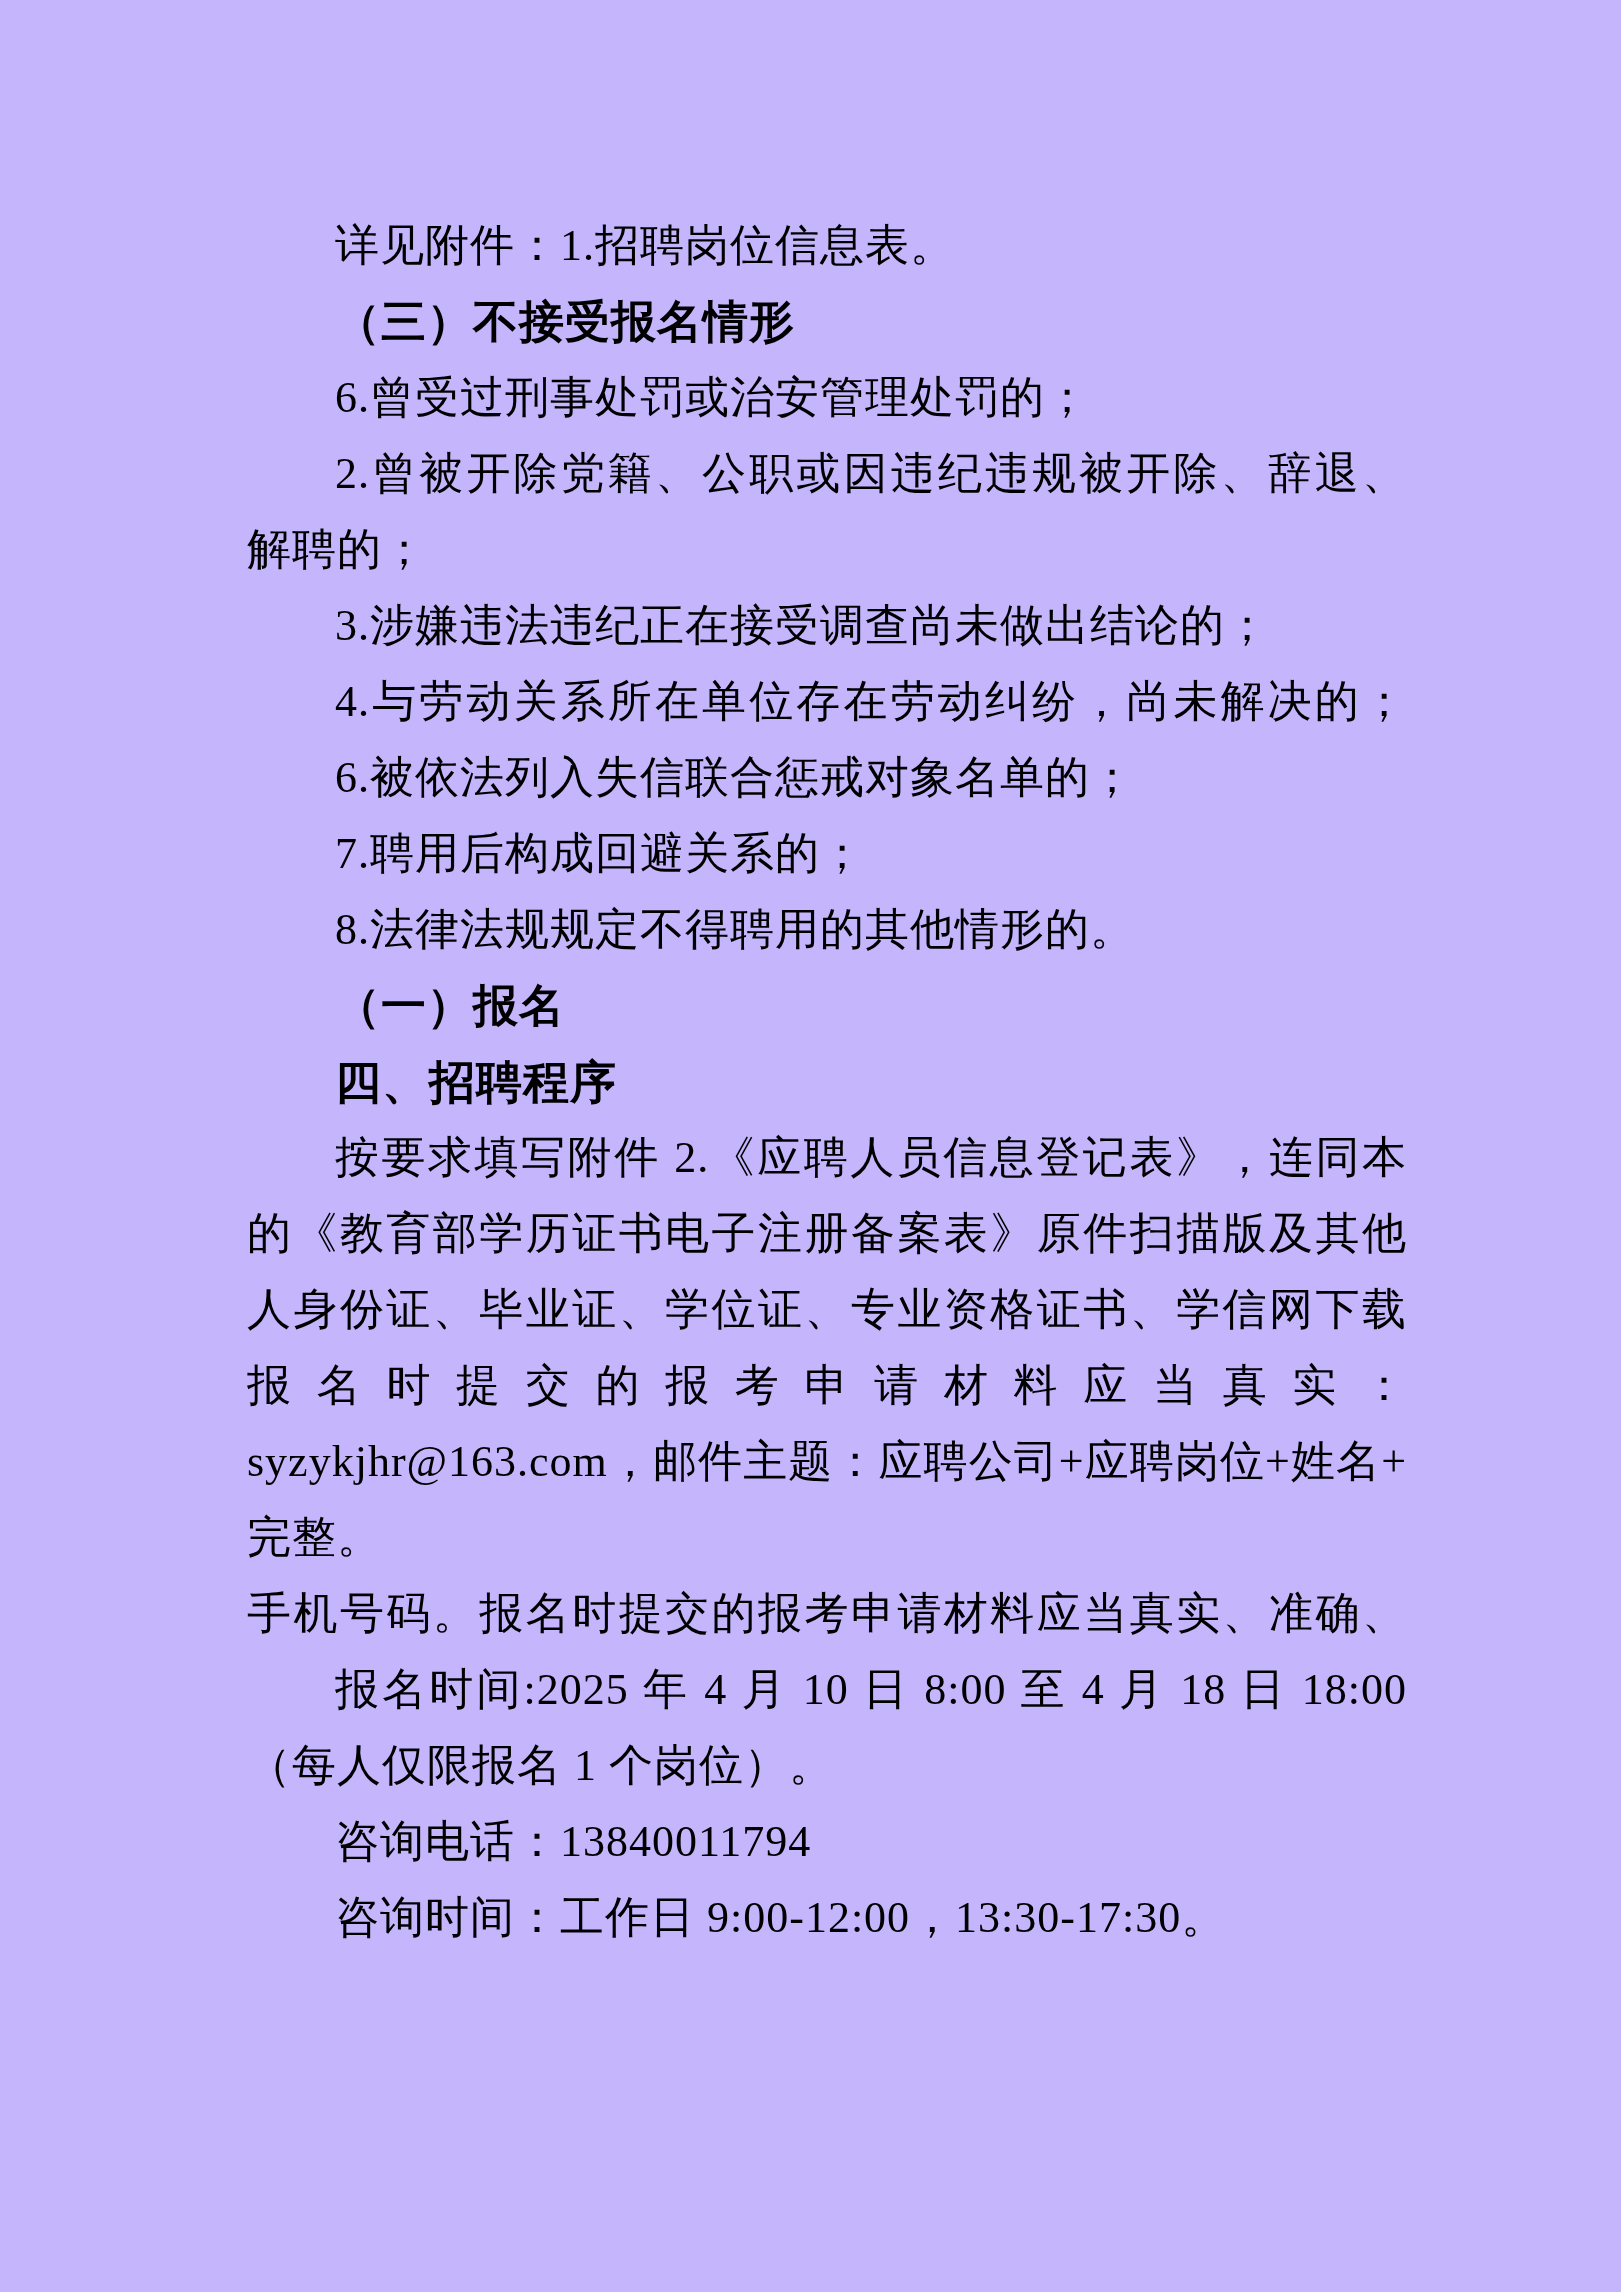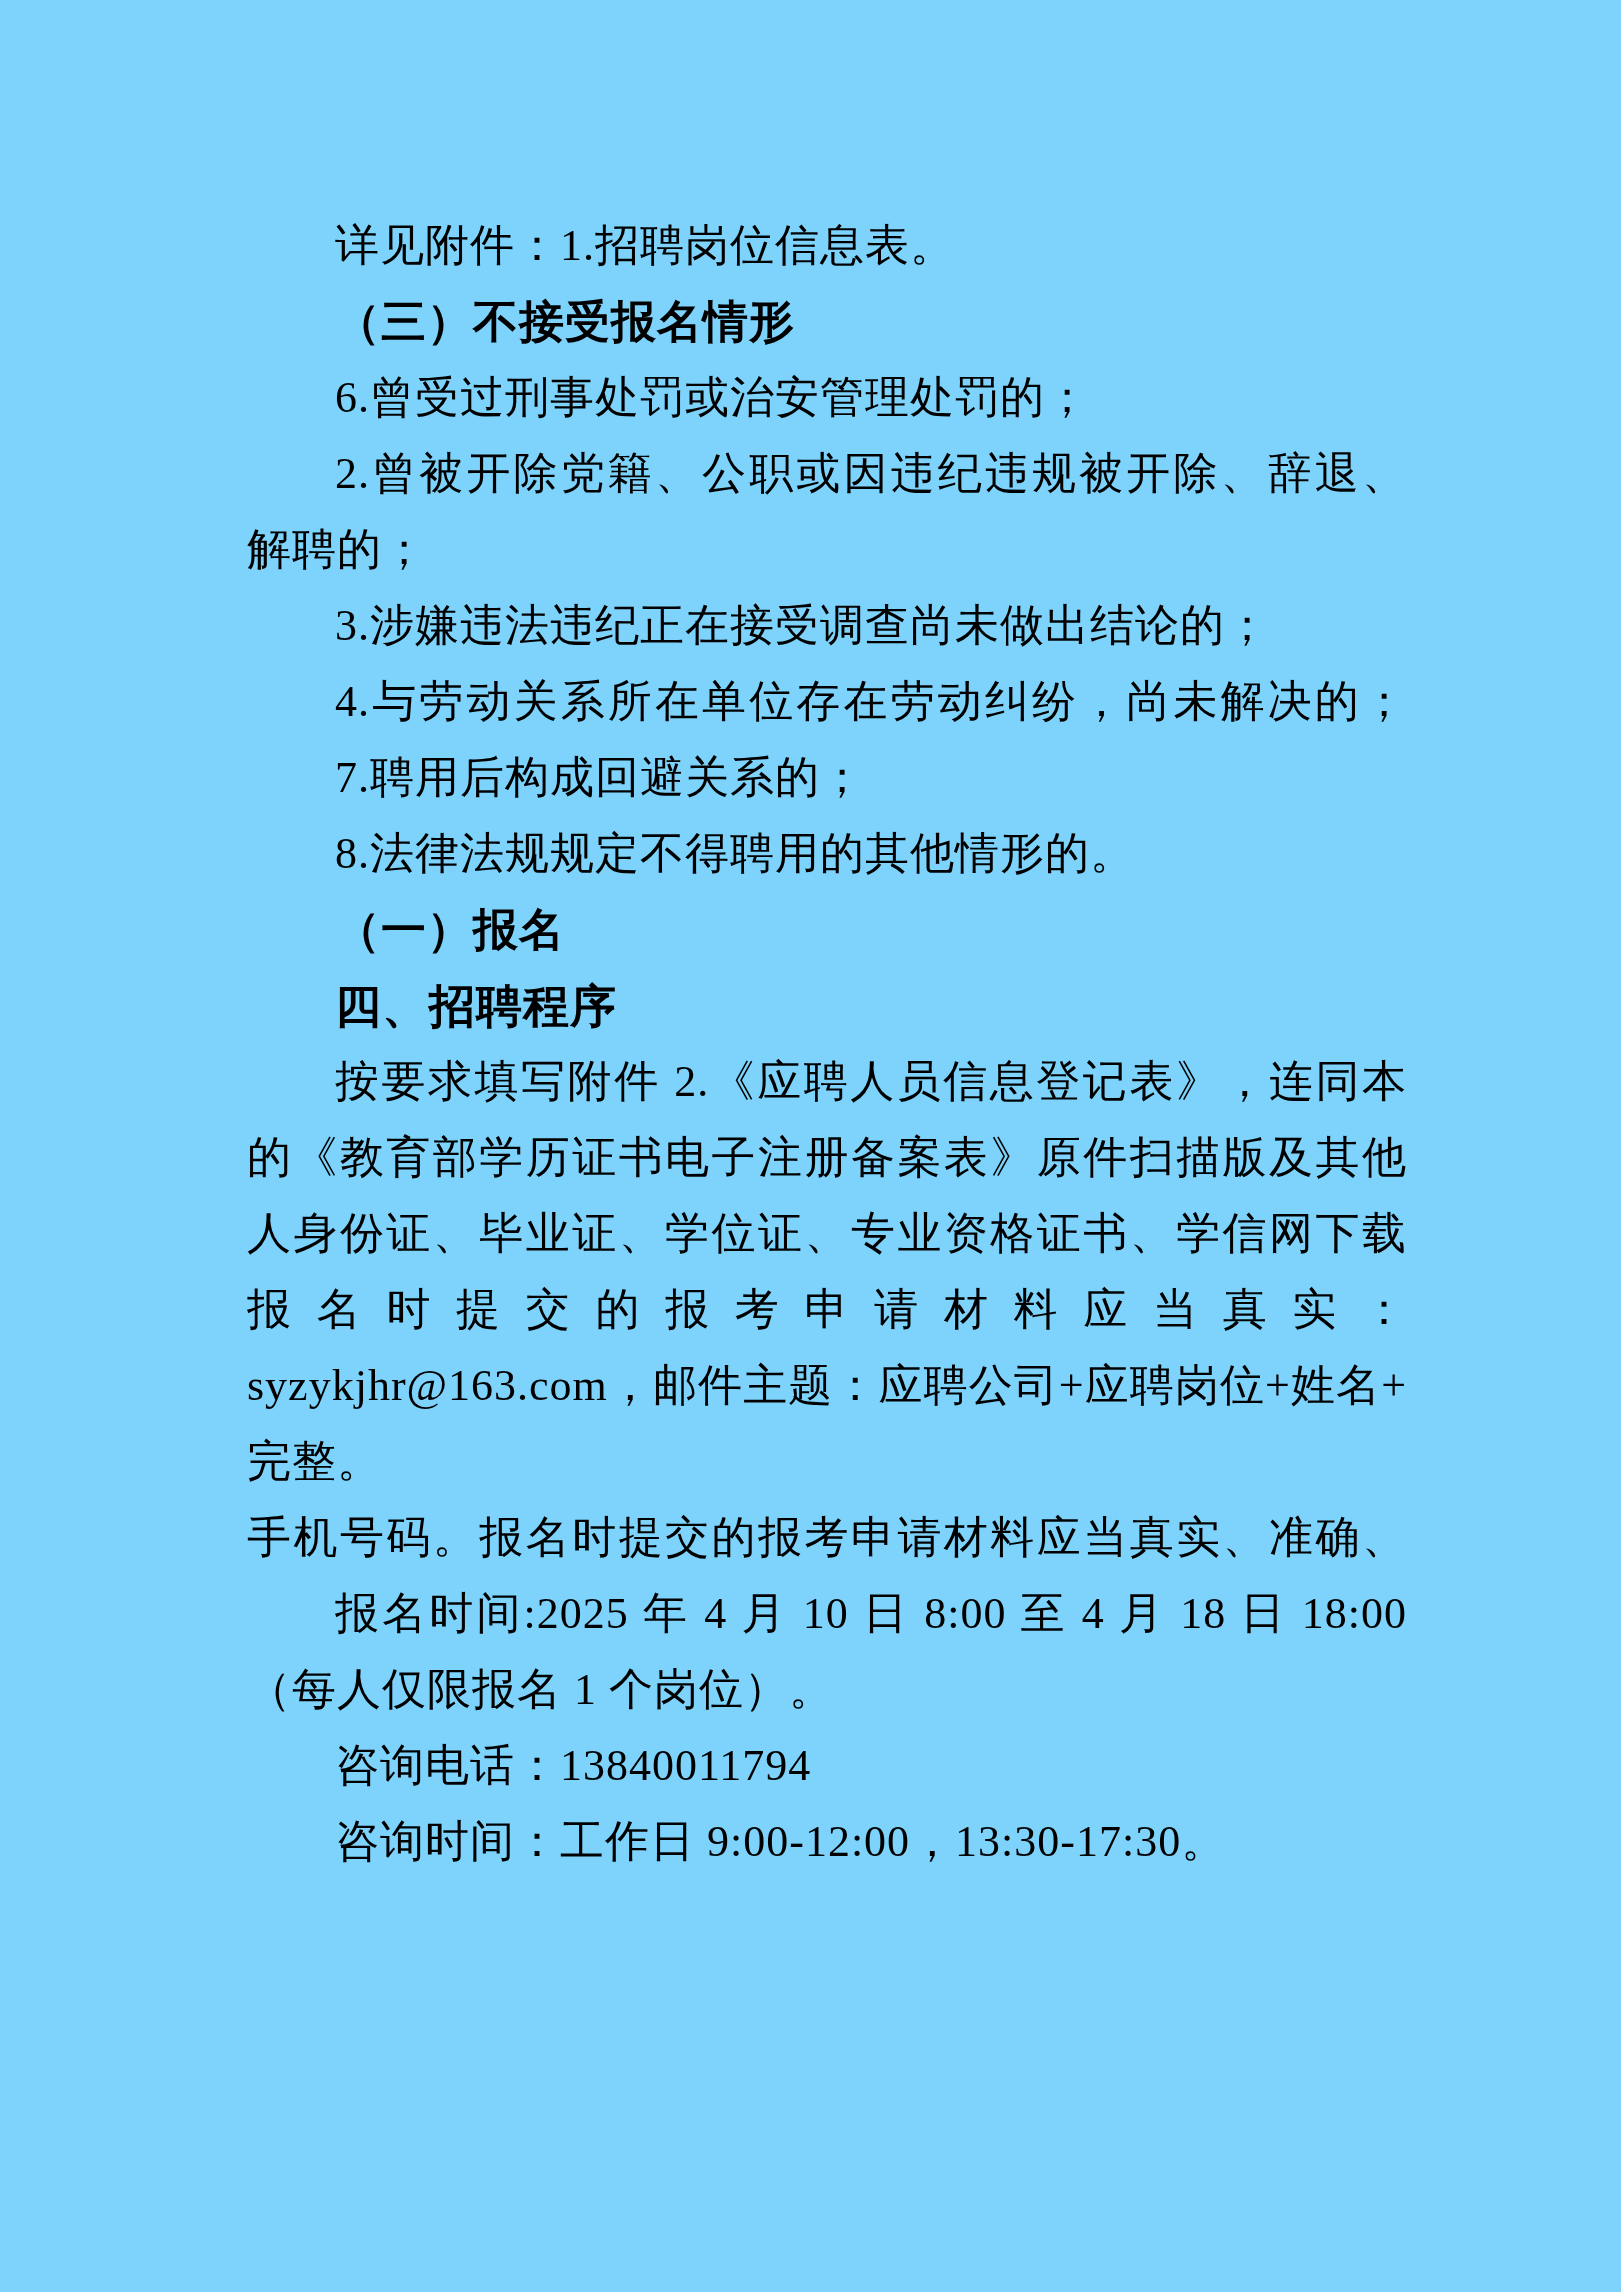--- a/index.html
+++ b/index.html
@@ -1,19 +1,19 @@
 <!DOCTYPE html>
 <html><head>
 <meta charset="utf-8">
 <style>
   html,body{margin:0;padding:0;background:#e8e8e8;}
   .page{
     position:relative;
     width:1621px;height:2293px;
-    background:#7dd3fc;
+    background:#c4b5fd;
     color:#000000;
     font-family:"Liberation Serif","DejaVu Serif",serif;
     overflow:hidden;
     margin:0 auto;
   }
   .content{
     position:absolute;
     left:247px;top:208px;
     width:1160px;
   }
@@ -46,20 +46,21 @@
 
 <div class="page">
   <div class="content">
     <div class="line indent">详见附件：1.招聘岗位信息表。</div>
     <div class="line indent h-kai">（三）不接受报名情形</div>
     <div class="line indent">6.曾受过刑事处罚或治安管理处罚的；</div>
     <div class="line indent just">2.曾被开除党籍、公职或因违纪违规被开除、辞退、</div>
     <div class="line">解聘的；</div>
     <div class="line indent">3.涉嫌违法违纪正在接受调查尚未做出结论的；</div>
     <div class="line indent just">4.与劳动关系所在单位存在劳动纠纷，尚未解决的；</div>
+    <div class="line indent">6.被依法列入失信联合惩戒对象名单的；</div>
     <div class="line indent">7.聘用后构成回避关系的；</div>
     <div class="line indent">8.法律法规规定不得聘用的其他情形的。</div>
     <div class="line indent h-kai">（一）报名</div>
     <div class="line indent h-hei">四、招聘程序</div>
     <div class="line indent just">按要求填写附件 2.《应聘人员信息登记表》，连同本</div>
     <div class="line just">的《教育部学历证书电子注册备案表》原件扫描版及其他</div>
     <div class="line just">人身份证、毕业证、学位证、专业资格证书、学信网下载</div>
     <div class="line just">报名时提交的报考申请材料应当真实：</div>
     <div class="line just">syzykjhr@163.com，邮件主题：应聘公司+应聘岗位+姓名+</div>
     <div class="line">完整。</div>

